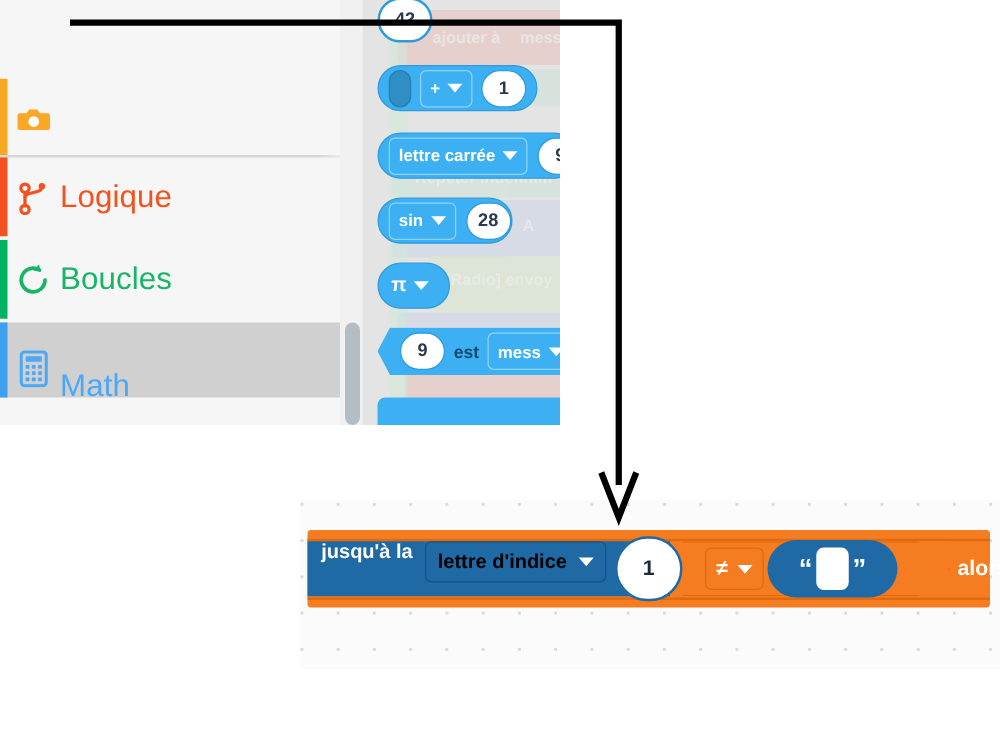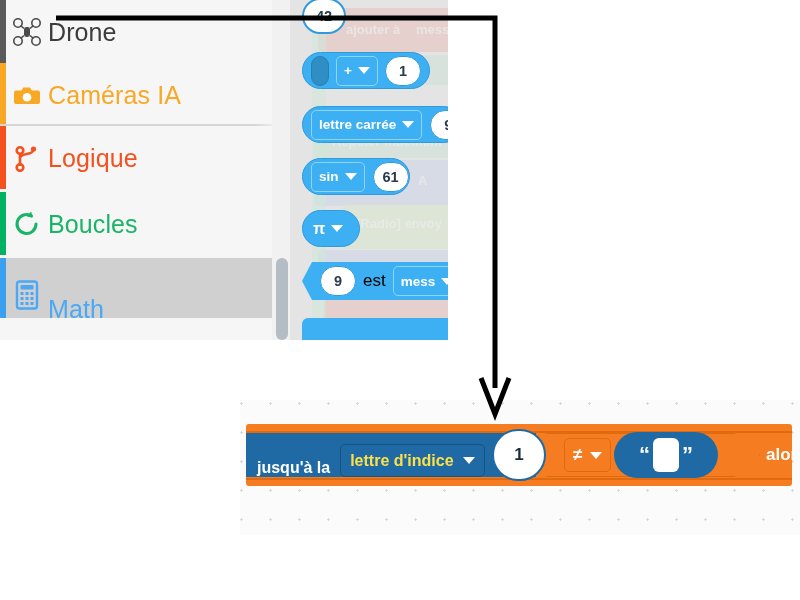--- a/index.html
+++ b/index.html
@@ -133,32 +133,32 @@
     border-radius: 3px;
   }
   #orange-inner-line {
     position: absolute; left: 0; top: 7px; width: 546px; height: 2px;
     background: #e06a10;
   }
   
   #subexpr {
     position: absolute; left: 0px; top: 9px; height: 44px; width: 290px;
     background: #1f6aa5;
-    display: flex; align-items: flex-end;
+    display: flex; align-items: flex-start;
   }
   #subexpr-label {
     color: #ffffff; font-weight: bold; font-size: 16px;
     margin-left: 11px; white-space: nowrap;
   }
   #subexpr-dd {
     margin-left: 10px; height: 33px;
     border: 1px solid #17537f; border-radius: 5px;
     background: #1f6aa5;
     display: flex; align-items: center; gap: 9px; padding: 0 9px;
-    color: #fde047; font-weight: bold; font-size: 16px;
+    color: #000000; font-weight: bold; font-size: 16px;
     box-sizing: border-box;
   }
   #subexpr-dd .caret { border-top-color: #ffffff; }
   #subexpr-num {
     position: absolute; left: 246px; top: 50%; transform: translateY(-50%);
     width: 54px; height: 52px; border-radius: 27px;
     background: #ffffff; border: 2px solid #1f6aa5;
     display: flex; align-items: center; justify-content: center;
     color: #1b2b3a; font-weight: bold; font-size: 17px;
     box-sizing: border-box;
@@ -203,49 +203,29 @@
     background: #e06a10;
   }
 </style>
 </head>
 <body>
 
 <div id="root">
 
   <div id="sidebar">
 
-    <div class="cat-row" style="top:0px;">
-      <div class="accent" style="background:#5a5a5a;"></div>
-      <div class="cicon">
-        <svg width="30" height="30" viewBox="0 0 30 30">
-          <g stroke="#4a4a4a" stroke-width="1.6" fill="none">
-            <circle cx="6" cy="6" r="4.2"></circle>
-              <circle cx="24" cy="6" r="4.2"></circle>
-            <circle cx="6" cy="24" r="4.2"></circle>
-              <circle cx="24" cy="24" r="4.2"></circle>
-            <line x1="8.5" y1="8.5" x2="12" y2="11.5"></line>
-              <line x1="21.5" y1="8.5" x2="18" y2="11.5"></line>
-            <line x1="8.5" y1="21.5" x2="12" y2="18.5"></line>
-              <line x1="21.5" y1="21.5" x2="18" y2="18.5"></line>
-          </g>
-          <rect x="12" y="10" width="6" height="10" rx="2.4" fill="#4a4a4a"></rect>
-        </svg>
-      </div>
-      <div class="clabel" style="color:#3c3c3c;">Drone</div>
-    </div>
 
     <div class="cat-row" style="top:63px;">
       <div class="accent" style="background:#f9a825;"></div>
       <div class="cicon">
         <svg width="28" height="28" viewBox="0 0 28 28">
           <path d="M2 9.5 h5.2 l2.2-3 h6.4 l2.2 3 H24 a2 2 0 0 1 2 2 v9.5 a2 2 0 0 1-2 2 H2 a2 2 0 0 1-2-2 V11.5 a2 2 0 0 1 2-2 z" fill="#f9a825" transform="translate(1,0)"></path>
           <circle cx="14" cy="16.2" r="4.3" fill="#ffffff"></circle>
         </svg>
       </div>
-      <div class="clabel" style="color:#f9a825;">Caméras IA</div>
     </div>
 
     <div id="cat-sep"></div>
 
     <div class="cat-row" style="top:192px;">
       <div class="accent" style="background:#00b262;"></div>
       <div class="cicon">
         <svg width="28" height="28" viewBox="0 0 28 28">
           <path d="M23 14 a9.5 9.5 0 1 1-4.4-8" fill="none" stroke="#18b566" stroke-width="3" stroke-linecap="round"></path>
           <path d="M18.2 1.5 L19.6 7.4 L13.6 6.4 Z" fill="#18b566"></path>
@@ -338,33 +318,33 @@
         <span class="caret"></span>
       </div>
       <div class="num-oval" style="margin-left:8px;">9</div>
     </div>
 
     <div class="pblock round" style="left:12px;top:158px;width:108px;">
       <div class="dd">
         <span>sin</span>
         <span class="caret"></span>
       </div>
-      <div class="num-oval" style="margin-left:8px;width:40px;">61</div>
+      <div class="num-oval" style="margin-left:8px;width:40px;">28</div>
     </div>
 
     <div class="pblock round" style="left:12px;top:210px;width:58px;">
       <div class="dd" style="border:none;padding:0 2px;">
         <span style="font-size:16px;">π</span>
         <span class="caret"></span>
       </div>
     </div>
 
     <div id="blk-pair">
       <div class="num-oval" style="width:42px;">9</div>
-      <span style="color:#000000;font-weight:normal;font-size:17px;">est</span>
+      <span style="color:#0c4a6e;font-weight:bold;font-size:14px;">est</span>
       <div class="dd">
         <span>mess</span>
         <span class="caret"></span>
       </div>
     </div>
 
     <div id="blk-partial"></div>
   </div>
 
   <div id="canvas"></div>

